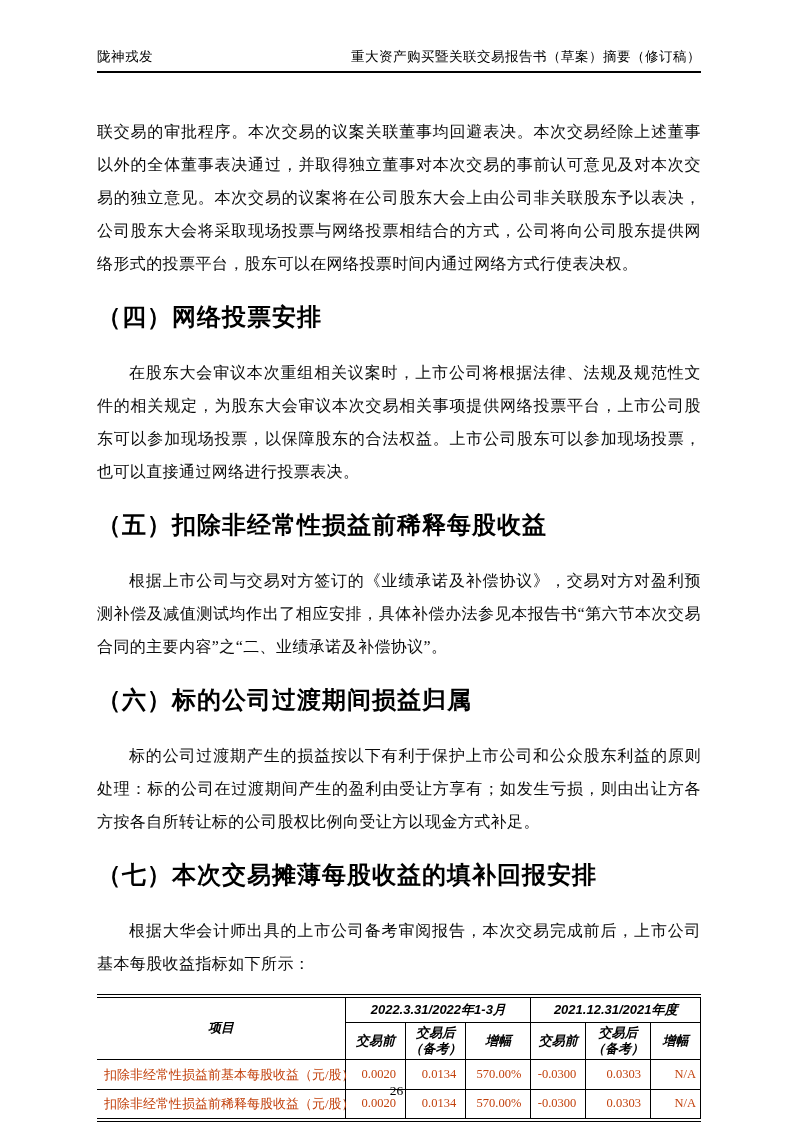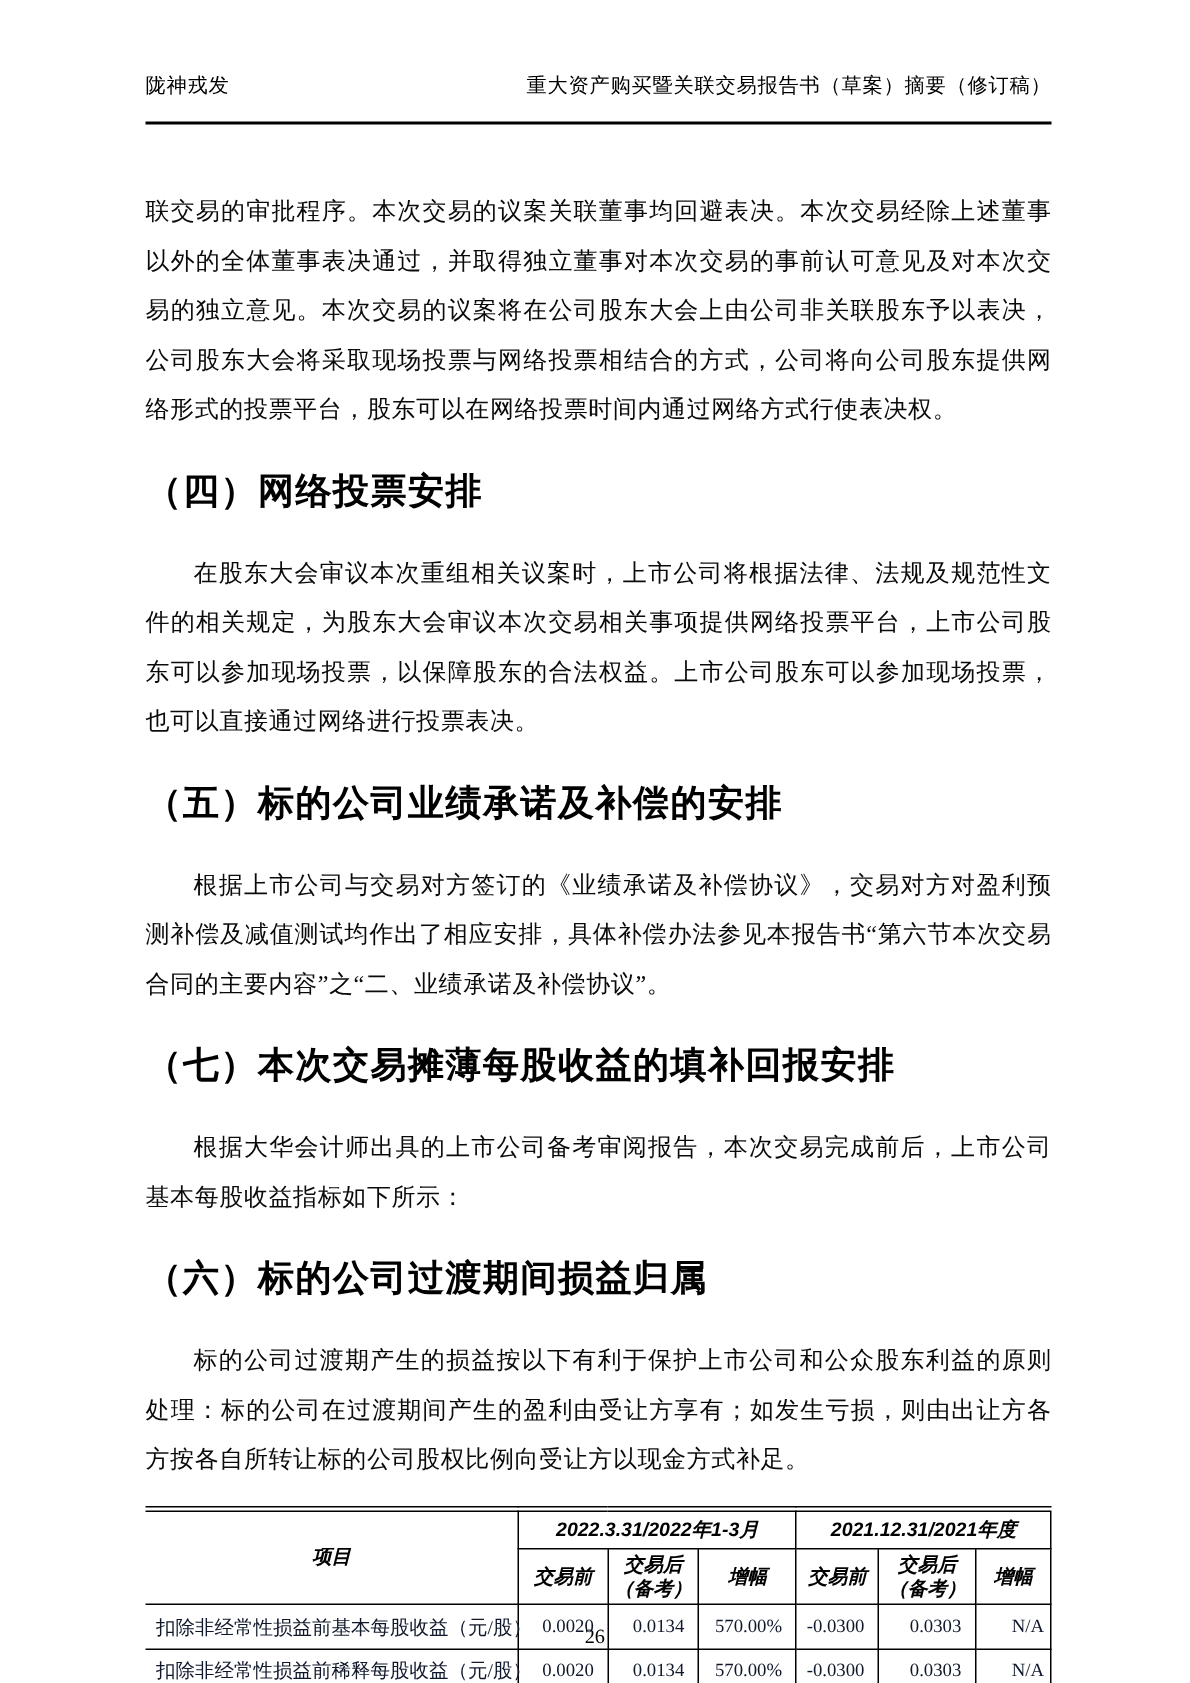--- a/index.html
+++ b/index.html
@@ -19,21 +19,21 @@
     left: 97px;
     right: 92px;
     top: 48px;
   }
   
   .page-header {
     display: flex;
     justify-content: space-between;
     align-items: flex-end;
     font-size: 13.5px;
-    padding-bottom: 15px;
+    padding-bottom: 5px;
     border-bottom: 2px solid #000;
     letter-spacing: 0.5px;
   }
   
   .body-text {
     font-size: 16px;
     line-height: 33px;
     text-align: justify;
     letter-spacing: 0.4px;
     color: #0a0a0a;
@@ -68,21 +68,21 @@
     line-height: 1.25;
     padding: 2px 1px;
     font-style: italic;
   }
   table.eps thead tr.group-row th { height: 26px; }
   table.eps thead tr.sub-row th { height: 34px; }
   table.eps td {
     font-size: 13px;
     height: 30px;
     padding: 2px 4px;
-    color: #0f172a;
+    color: #c2410c;
   }
   table.eps td.label {
     text-align: left;
     padding-left: 7px;
     white-space: nowrap;
     font-size: 13px;
   }
   table.eps td.num { text-align: right; padding-right: 9px; font-size: 12.5px; }
   table.eps td.na  { text-align: right; font-size: 12.5px; }
   
@@ -106,32 +106,32 @@
     </header>
 
     <p class="body-text para-cont">联交易的审批程序。本次交易的议案关联董事均回避表决。本次交易经除上述董事以外的全体董事表决通过，并取得独立董事对本次交易的事前认可意见及对本次交易的独立意见。本次交易的议案将在公司股东大会上由公司非关联股东予以表决，公司股东大会将采取现场投票与网络投票相结合的方式，公司将向公司股东提供网络形式的投票平台，股东可以在网络投票时间内通过网络方式行使表决权。</p>
 
     <section>
       <h2 class="sec-heading">（四）网络投票安排</h2>
       <p class="body-text ind">在股东大会审议本次重组相关议案时，上市公司将根据法律、法规及规范性文件的相关规定，为股东大会审议本次交易相关事项提供网络投票平台，上市公司股东可以参加现场投票，以保障股东的合法权益。上市公司股东可以参加现场投票，也可以直接通过网络进行投票表决。</p>
     </section>
 
     <section>
-      <h2 class="sec-heading">（五）标的公司业绩承诺及补偿的安排</h2>
+      <h2 class="sec-heading">（五）扣除非经常性损益前稀释每股收益</h2>
       <p class="body-text ind">根据上市公司与交易对方签订的《业绩承诺及补偿协议》，交易对方对盈利预测补偿及减值测试均作出了相应安排，具体补偿办法参见本报告书“第六节本次交易合同的主要内容”之“二、业绩承诺及补偿协议”。</p>
+    </section>
+
+    <section>
+      <h2 class="sec-heading">（六）标的公司过渡期间损益归属</h2>
+      <p class="body-text ind">标的公司过渡期产生的损益按以下有利于保护上市公司和公众股东利益的原则处理：标的公司在过渡期间产生的盈利由受让方享有；如发生亏损，则由出让方各方按各自所转让标的公司股权比例向受让方以现金方式补足。</p>
     </section>
 
     <section>
       <h2 class="sec-heading">（七）本次交易摊薄每股收益的填补回报安排</h2>
       <p class="body-text ind">根据大华会计师出具的上市公司备考审阅报告，本次交易完成前后，上市公司基本每股收益指标如下所示：</p>
-    </section>
-
-    <section>
-      <h2 class="sec-heading">（六）标的公司过渡期间损益归属</h2>
-      <p class="body-text ind">标的公司过渡期产生的损益按以下有利于保护上市公司和公众股东利益的原则处理：标的公司在过渡期间产生的盈利由受让方享有；如发生亏损，则由出让方各方按各自所转让标的公司股权比例向受让方以现金方式补足。</p>
     </section>
 
     <div class="table-wrap">
       <table class="eps">
         <colgroup>
           <col style="width:41.2%">
           <col style="width:9.9%">
           <col style="width:10.0%">
           <col style="width:10.8%">
           <col style="width:9.1%">

